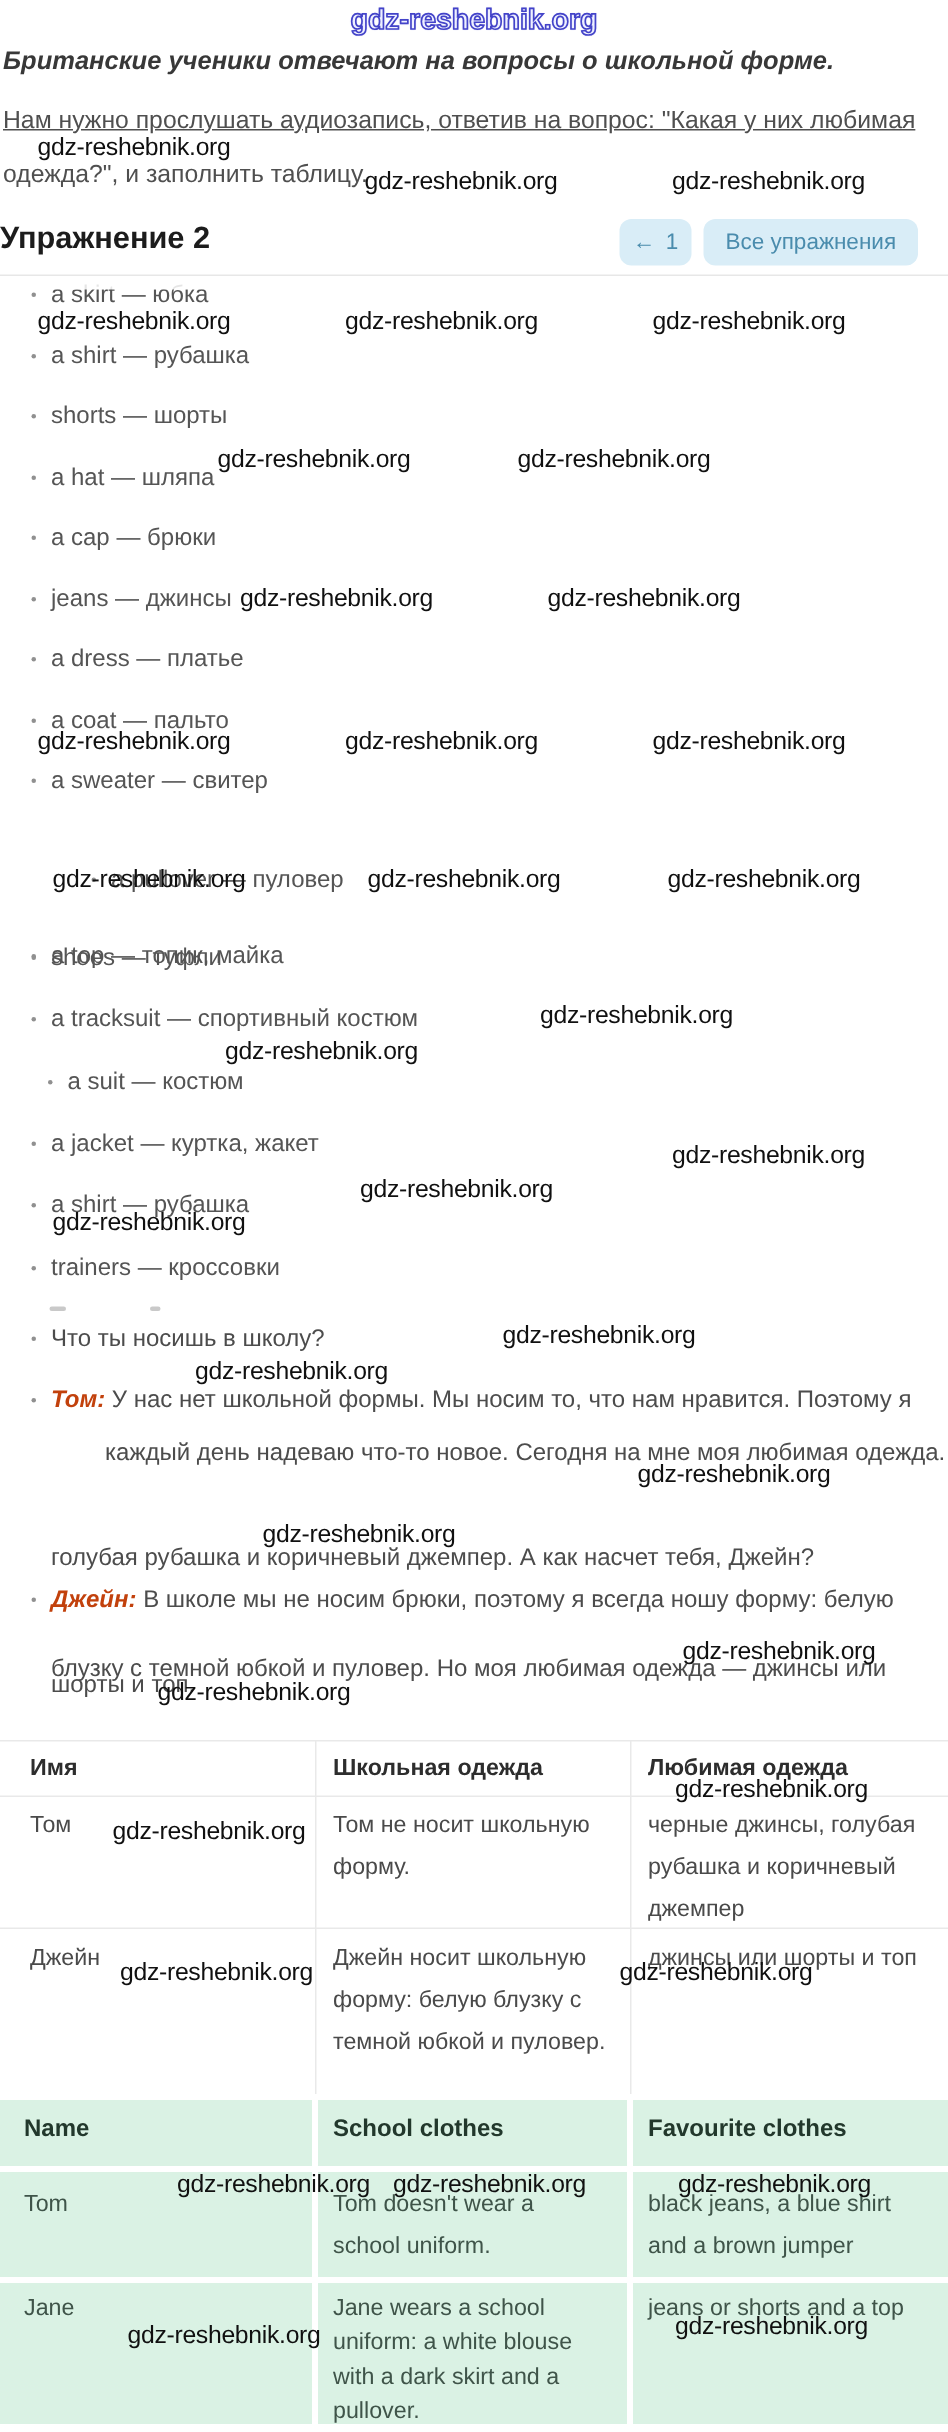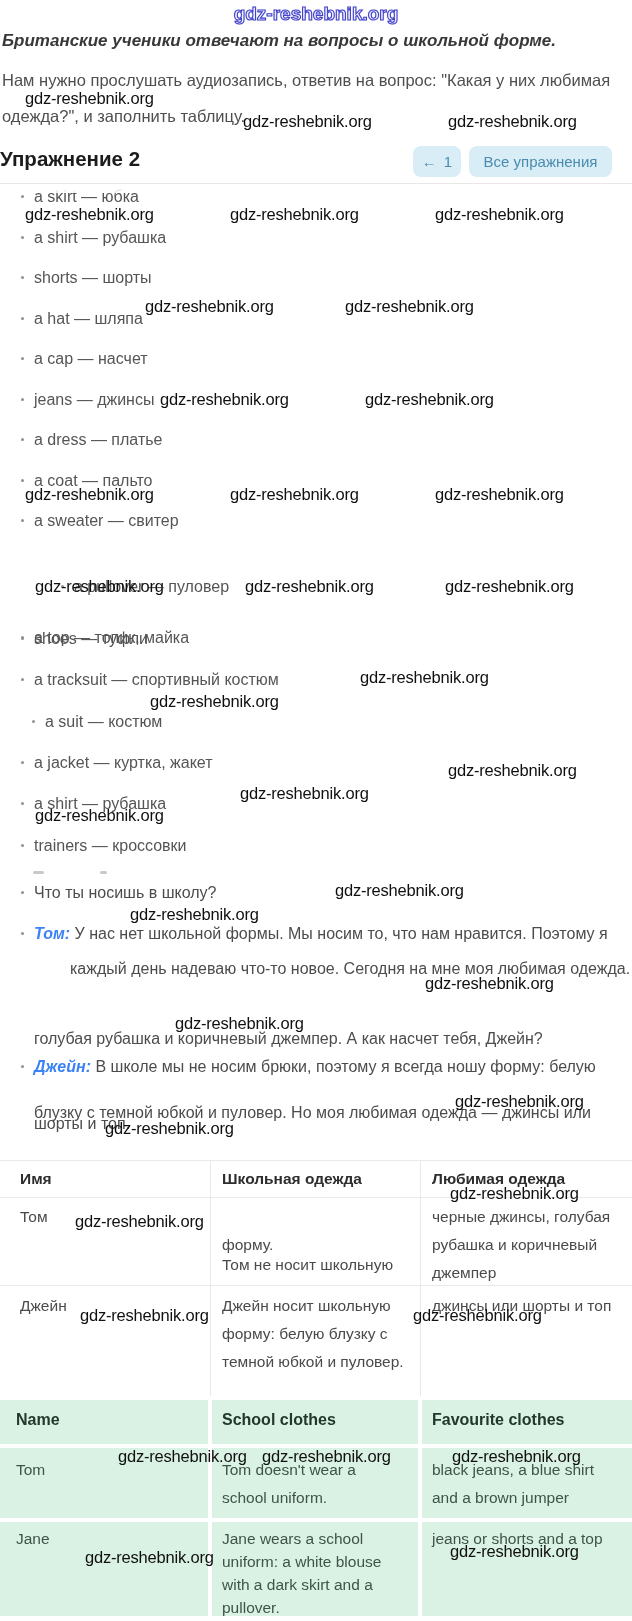--- a/index.html
+++ b/index.html
@@ -15,59 +15,59 @@
   .task{font-size:16.5px;color:#4f4f4f;}
   
   .h2{left:0px;top:147px;font-size:20.5px;font-weight:bold;color:#1c1c1c;}
   .btn{position:absolute;height:31px;border-radius:8px;background:#d9edf7;color:#4a8cad;
        font-size:15px;display:flex;align-items:center;justify-content:center;gap:7px;cursor:pointer;}
   .divider{position:absolute;left:0;width:632px;height:1px;background:#e7e7e7;}
   
   .li,.dline{position:absolute;left:34px;white-space:nowrap;font-size:16px;color:#555;}
   .dline{color:#4c4c4c;}
   .bullet::before{content:"";position:absolute;left:-13px;top:7px;width:3px;height:3px;border-radius:50%;background:#909090;}
-  .speaker{font-weight:bold;font-style:italic;color:#3b82f6;}
+  .speaker{font-weight:bold;font-style:italic;color:#c2410c;}
   
   .hline{position:absolute;left:0;width:632px;height:1px;background:#e9e9e9;}
   .vline{position:absolute;width:1px;background:#e9e9e9;}
   .t1{position:absolute;white-space:nowrap;font-size:15.5px;color:#4a4a4a;}
   .t1h{font-weight:bold;color:#2d2d2d;}
   .gcell{position:absolute;background:#daf2e4;}
   .g{position:absolute;white-space:nowrap;font-size:15.5px;color:#3f5449;}
   .gh{font-weight:bold;color:#22382c;font-size:16px;}
   .artifact{position:absolute;height:3px;background:#c9c9c9;border-radius:2px;}
   .cutmask{position:absolute;background:rgba(255,255,255,0.85);}
 </style>
 </head>
 <body>
 
 <div class="page">
 
   <div class="wm-top">gdz-reshebnik.org</div>
 
   <div class="abs subtitle">Британские ученики отвечают на вопросы о школьной форме.</div>
-  <div class="abs task" style="left:2px;top:71px;">Нам нужно прослушать аудиозапись, ответив на вопрос: "Какая у них любимая</div>
+  <div class="abs task" style="left:2px;top:71px;text-decoration:underline;">Нам нужно прослушать аудиозапись, ответив на вопрос: "Какая у них любимая</div>
   <div class="abs task" style="left:2px;top:107px;">одежда?", и заполнить таблицу.</div>
 
   <div class="abs h2">Упражнение 2</div>
   <div class="btn" style="left:413px;top:146px;width:48px;">
     <span>←</span>
       <span>1</span>
   </div>
   <div class="btn" style="left:469px;top:146px;width:143px;">
     <span>Все упражнения</span>
   </div>
   <div class="divider" style="top:183px;"></div>
 
   <div class="li bullet" style="top:188px;">a skirt — юбка</div>
   <div class="cutmask" style="left:14px;top:184px;width:240px;height:9px;"></div>
   <div class="li bullet" style="top:229px;">a shirt — рубашка</div>
   <div class="li bullet" style="top:269px;">shorts — шорты</div>
   <div class="li bullet" style="top:310px;">a hat — шляпа</div>
-  <div class="li bullet" style="top:350px;">a cap — насчет</div>
+  <div class="li bullet" style="top:350px;">a cap — брюки</div>
   <div class="li bullet" style="top:391px;">jeans — джинсы</div>
   <div class="li bullet" style="top:431px;">a dress — платье</div>
   <div class="li bullet" style="top:472px;">a coat — пальто</div>
   <div class="li bullet" style="top:512px;">a sweater — свитер</div>
   <div class="li bullet" style="top:578px;margin-left:40px;">a pullover — пуловер</div>
   <div class="li bullet" style="top:589px;margin-top:40px;">a top — топик, майка</div>
   <div class="li bullet" style="top:630px;">shoes — туфли</div>
   <div class="li bullet" style="top:671px;">a tracksuit — спортивный костюм</div>
   <div class="li bullet" style="top:713px;margin-left:11px;">a suit — костюм</div>
   <div class="li bullet" style="top:754px;">a jacket — куртка, жакет</div>
@@ -95,21 +95,21 @@
   <div class="hline" style="top:1197px;"></div>
   <div class="hline" style="top:1285px;"></div>
   <div class="vline" style="left:210px;top:1160px;height:236px;"></div>
   <div class="vline" style="left:420px;top:1160px;height:236px;"></div>
 
   <div class="t1 t1h" style="left:20px;top:1170px;">Имя</div>
   <div class="t1 t1h" style="left:222px;top:1170px;">Школьная одежда</div>
   <div class="t1 t1h" style="left:432px;top:1170px;">Любимая одежда</div>
 
   <div class="t1" style="left:20px;top:1208px;">Том</div>
-  <div class="t1" style="left:222px;top:1208px;margin-top:48px;">Том не носит школьную</div>
+  <div class="t1" style="left:222px;top:1208px;">Том не носит школьную</div>
   <div class="t1" style="left:222px;top:1236px;">форму.</div>
   <div class="t1" style="left:432px;top:1208px;">черные джинсы, голубая</div>
   <div class="t1" style="left:432px;top:1236px;">рубашка и коричневый</div>
   <div class="t1" style="left:432px;top:1264px;">джемпер</div>
 
   <div class="t1" style="left:20px;top:1297px;">Джейн</div>
   <div class="t1" style="left:222px;top:1297px;">Джейн носит школьную</div>
   <div class="t1" style="left:222px;top:1325px;">форму: белую блузку с</div>
   <div class="t1" style="left:222px;top:1353px;">темной юбкой и пуловер.</div>
   <div class="t1" style="left:432px;top:1297px;">джинсы или шорты и топ</div>

